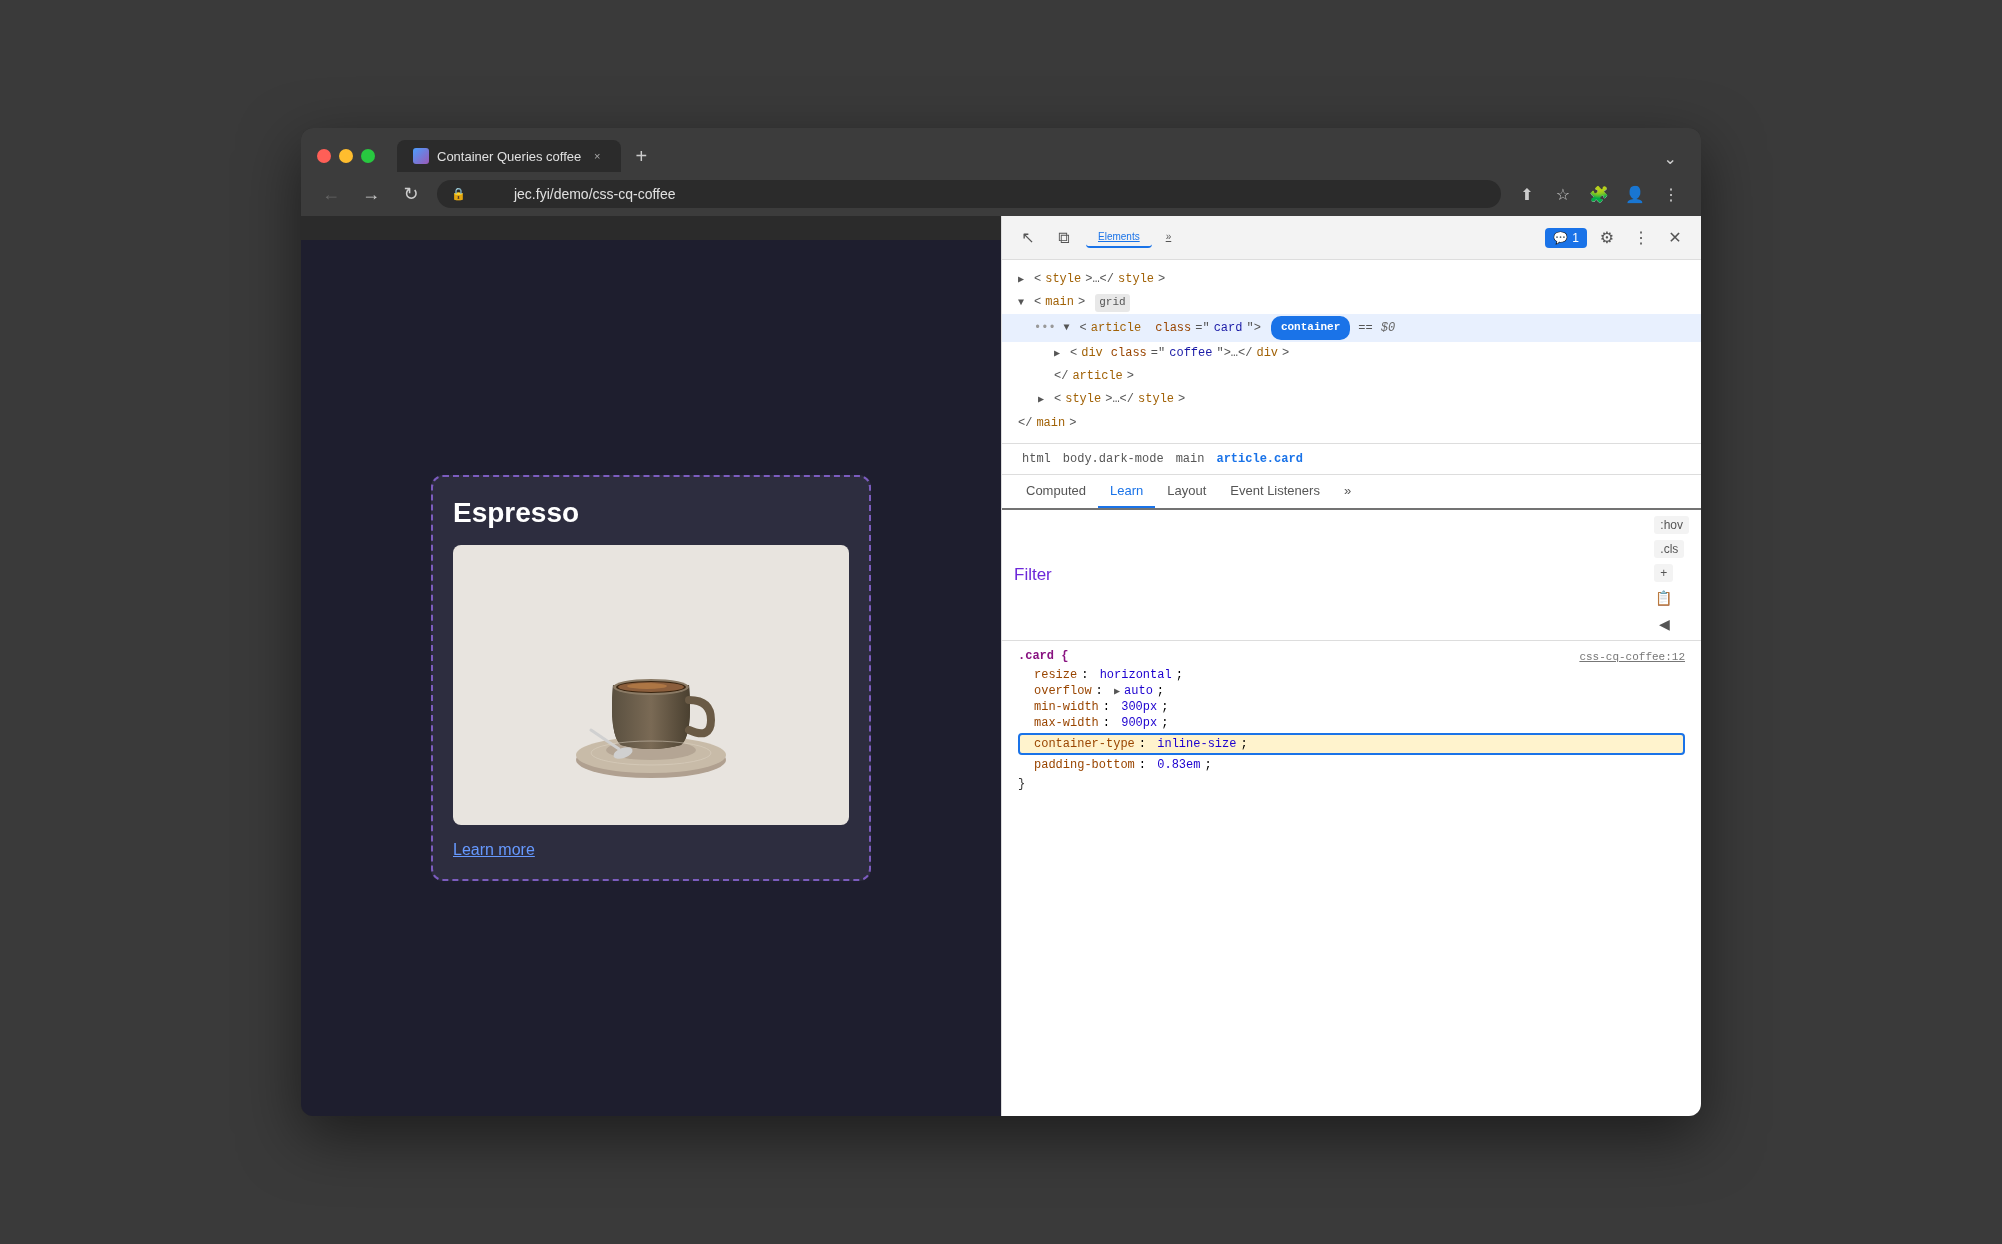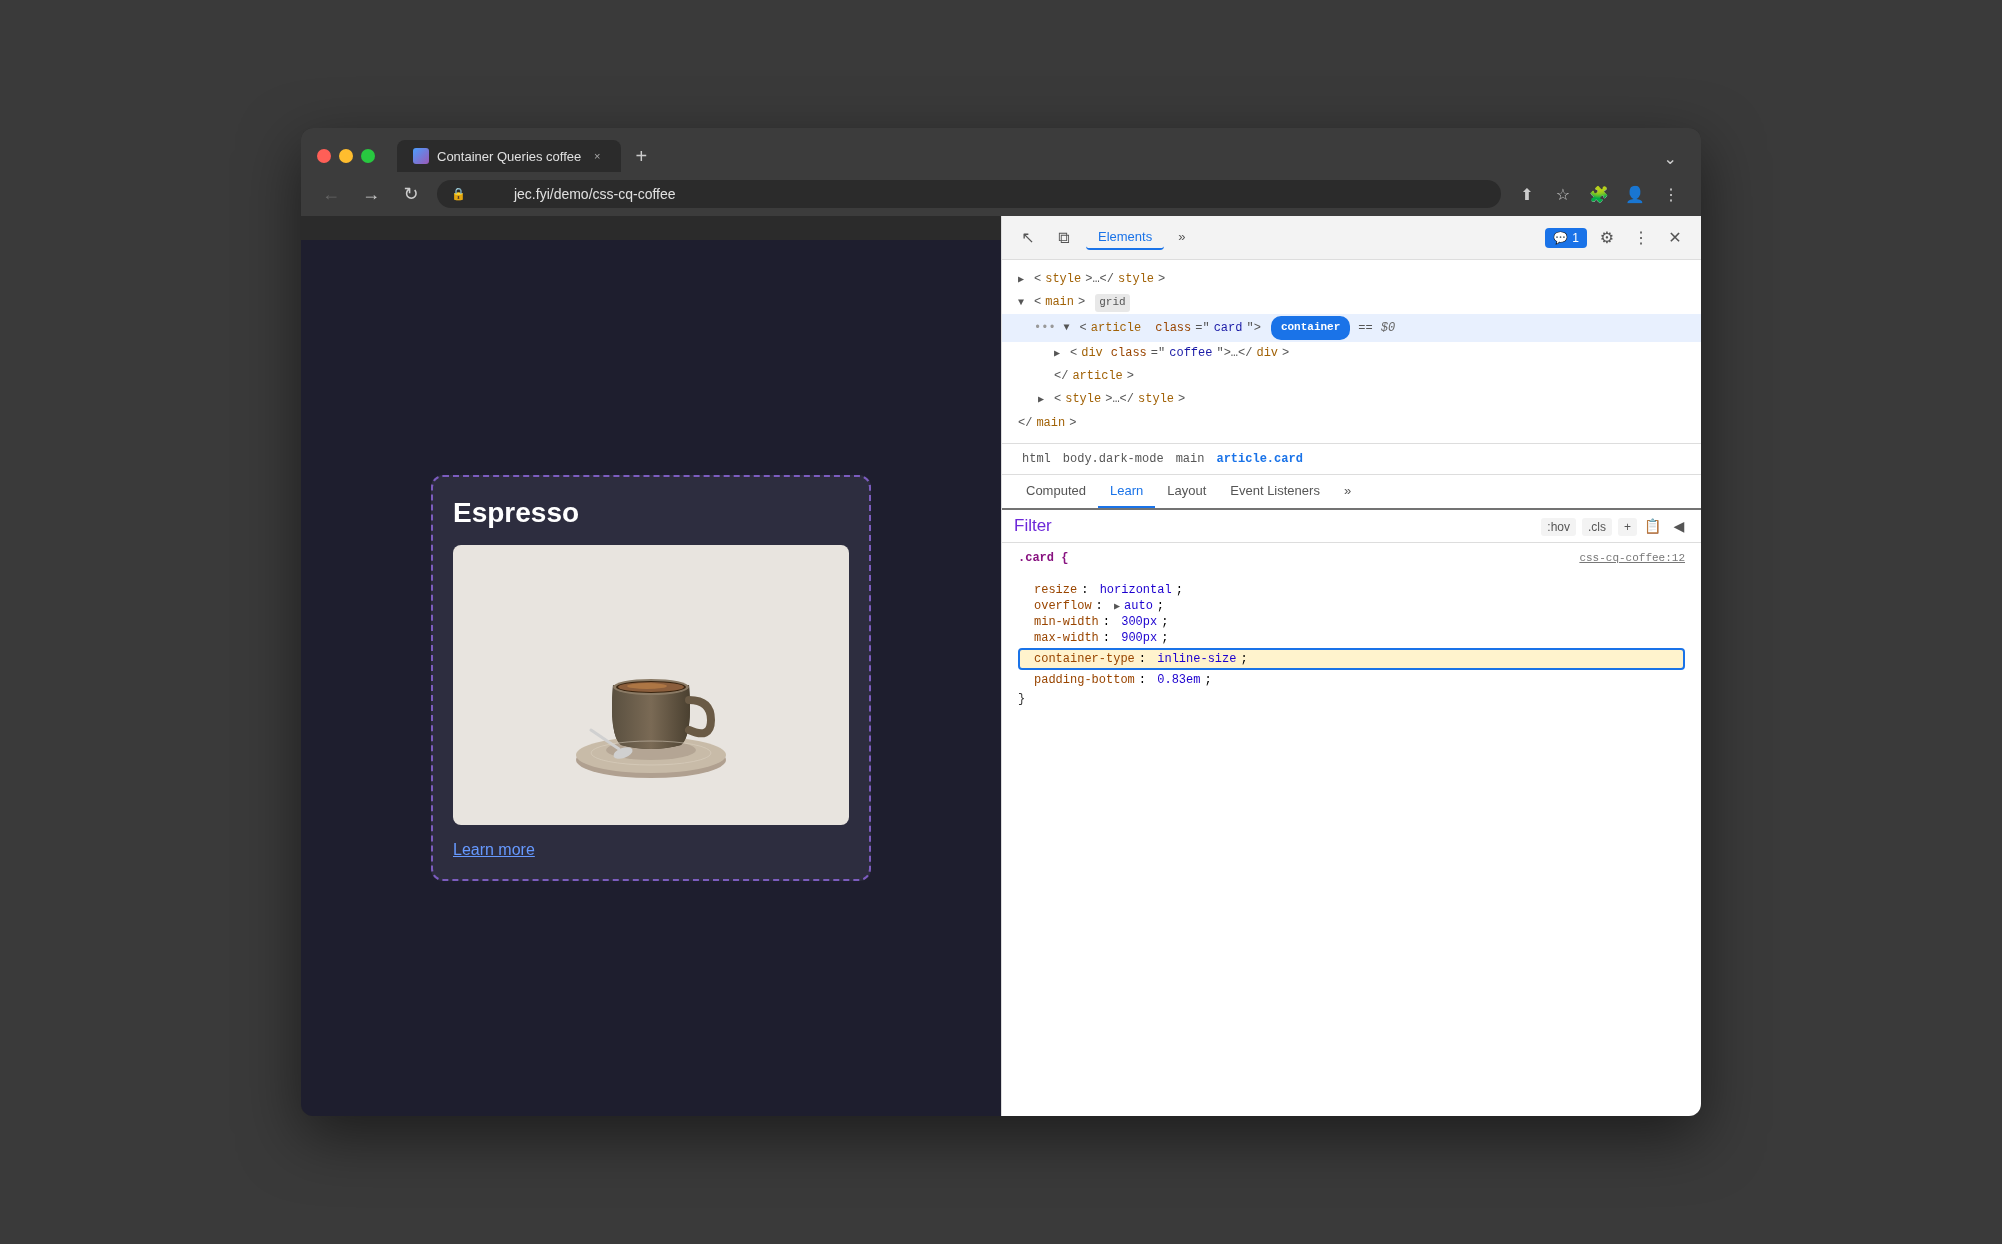--- a/index.html
+++ b/index.html
@@ -262,24 +262,25 @@
     }
 
     .dt-panel-tabs {
       display: flex;
       flex: 1;
       gap: 2px;
     }
 
     .dt-panel-tab {
       padding: 4px 12px;
-      font-size: 13px;
+      font-size: 10px;
       color: #555;
       cursor: pointer;
       border-radius: 4px;
+      text-decoration: underline;
     }
 
     .dt-panel-tab.active {
       color: #1a73e8;
       border-bottom: 2px solid #1a73e8;
     }
 
     .dt-toolbar-right {
       display: flex;
       align-items: center;
@@ -406,23 +407,24 @@
 
     .filter-input {
       flex: 1;
       font-size: 17px;
       color: #6d28d9;
     }
 
     .filter-actions {
       display: flex;
       gap: 6px;
-      align-items: flex-end;
+      align-items: flex-start;
       font-size: 12px;
       color: #555;
+      flex-direction: column;
     }
 
     .filter-btn {
       padding: 2px 6px;
       border-radius: 3px;
       cursor: pointer;
       background: #f3f3f3;
     }
 
     .filter-icon {
@@ -441,22 +443,22 @@
       padding: 8px 16px;
       font-family: 'Menlo', 'Monaco', 'Courier New', monospace;
       font-size: 12px;
       overflow-y: auto;
       flex: 1;
     }
 
     .rule-header {
       display: flex;
       justify-content: space-between;
-      align-items: center;
-      margin-bottom: 17px;
+      align-items: flex-end;
+      margin-bottom: 4px;
     }
 
     .selector { color: #881280; font-weight: 600; }
     .rule-source { color: #777; font-size: 11px; text-decoration: underline; }
 
     .css-prop { color: #994500; }
     .css-val { color: #1c00cf; }
     .css-val.clickable { cursor: pointer; }
 
     .prop-line {

